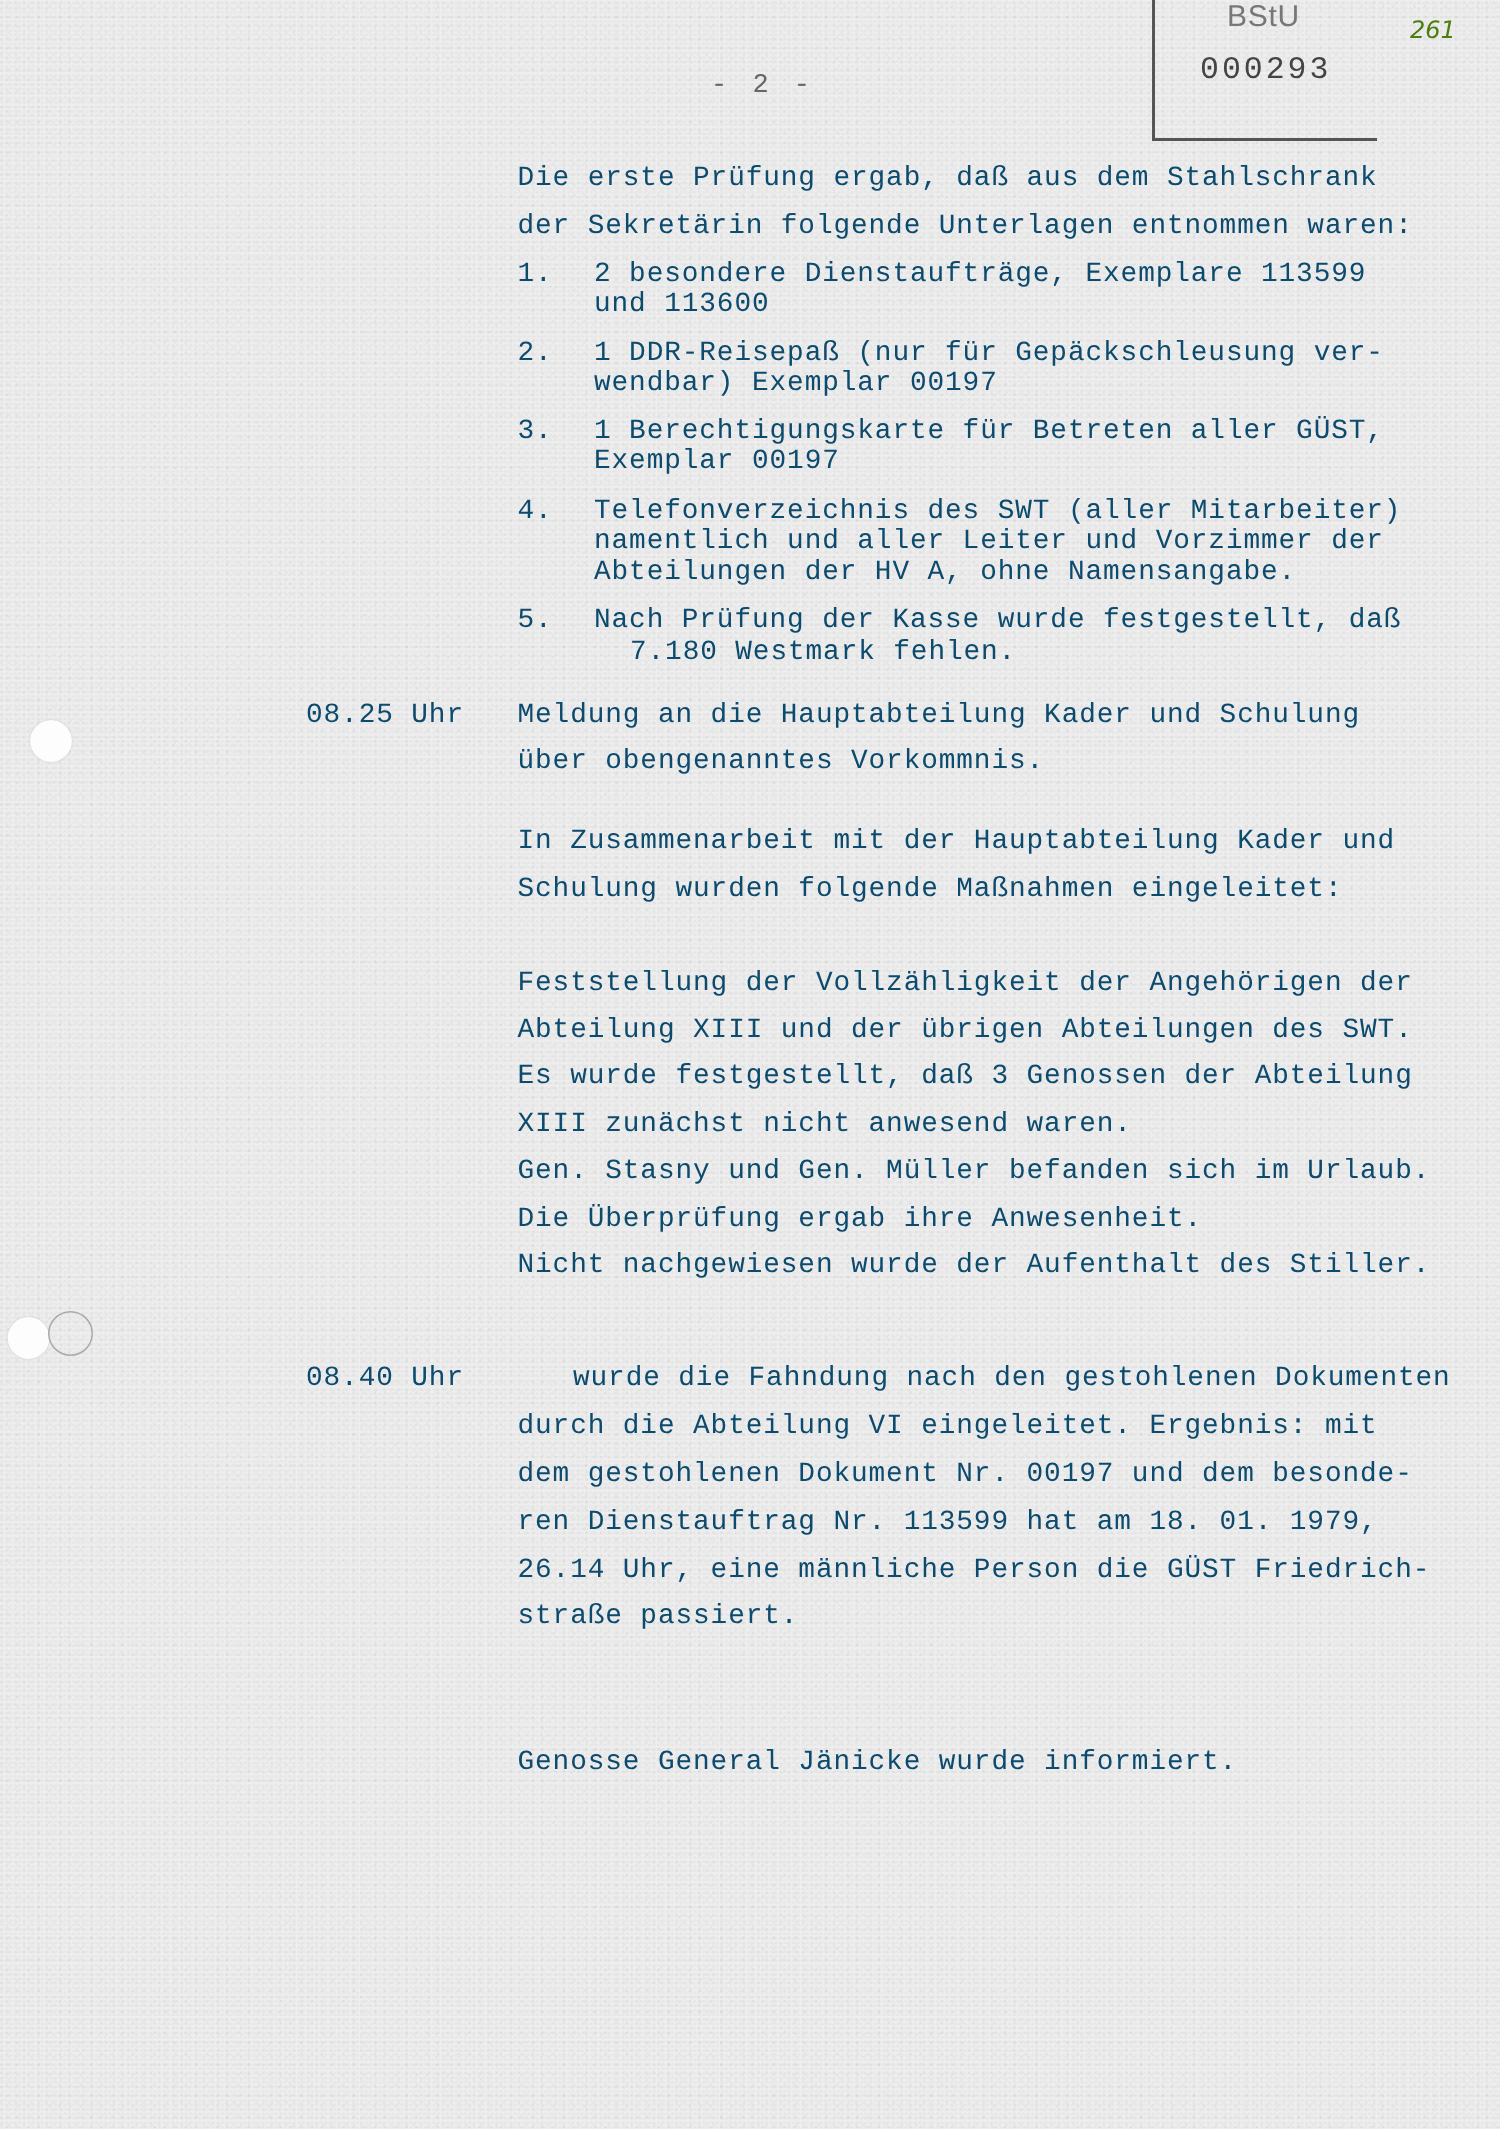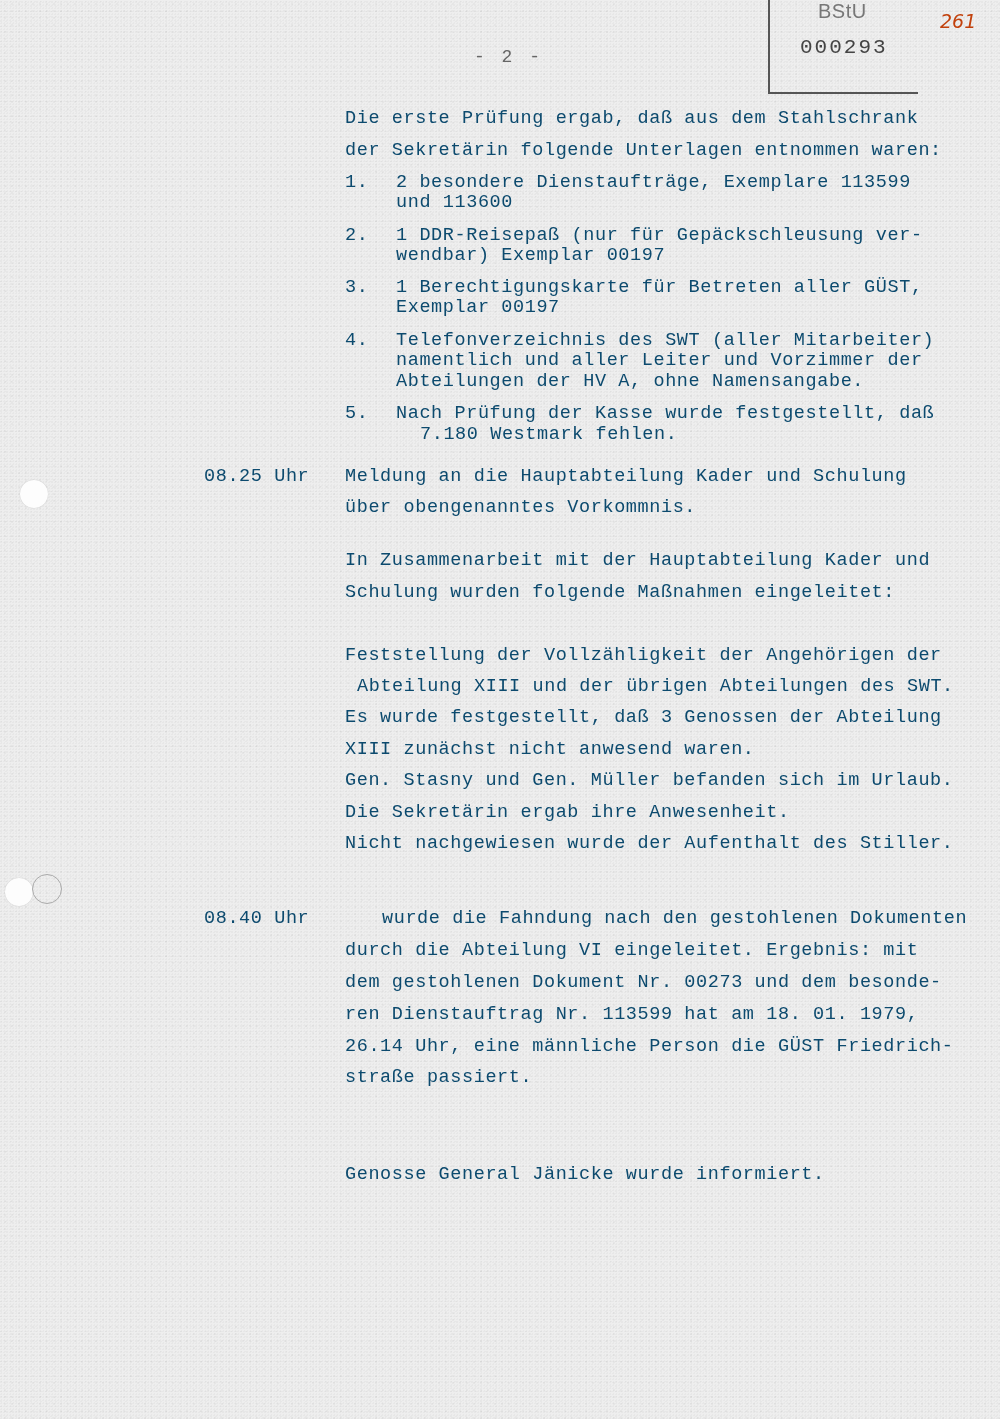--- a/index.html
+++ b/index.html
@@ -63,22 +63,22 @@
       font-size: 21px;
       color: #444;
       letter-spacing: 2px;
     }
     .archive-number {
       position: absolute;
       left: 940px;
       top: 10px;
       font-family: "DejaVu Sans", sans-serif;
       font-style: italic;
-      font-size: 19px;
-      color: #c2410c;
+      font-size: 16px;
+      color: #4d7c0f;
     }
     .punch-hole {
       position: absolute;
       width: 28px;
       height: 28px;
       border-radius: 50%;
       background: #fdfdfd;
       box-shadow: 0 0 1px #bbb;
     }
     .punch-hole.ring {
@@ -130,31 +130,31 @@
 
 <div>
   <div class="typed" style="left:204px; top:468px;">08.25 Uhr</div>
   <div class="typed" style="left:345px; top:468px;text-align:center;">Meldung an die Hauptabteilung Kader und Schulung</div>
   <div class="typed" style="left:345px; top:499px;">über obengenanntes Vorkommnis.</div>
 
   <div class="typed" style="left:345px; top:552px;">In Zusammenarbeit mit der Hauptabteilung Kader und</div>
   <div class="typed" style="left:345px; top:584px;text-align:right;">Schulung wurden folgende Maßnahmen eingeleitet:</div>
 
   <div class="typed" style="left:345px; top:647px;">Feststellung der Vollzähligkeit der Angehörigen der</div>
-  <div class="typed" style="left:345px; top:678px;margin-left:12px;">Abteilung XIII und der übrigen Abteilungen des SWT.</div>
+  <div class="typed" style="left:345px; top:678px;">Abteilung XIII und der übrigen Abteilungen des SWT.</div>
   <div class="typed" style="left:345px; top:709px;">Es wurde festgestellt, daß 3 Genossen der Abteilung</div>
   <div class="typed" style="left:345px; top:741px;">XIII zunächst nicht anwesend waren.</div>
   <div class="typed" style="left:345px; top:772px;">Gen. Stasny und Gen. Müller befanden sich im Urlaub.</div>
-  <div class="typed" style="left:345px; top:804px;">Die Sekretärin ergab ihre Anwesenheit.</div>
+  <div class="typed" style="left:345px; top:804px;">Die Überprüfung ergab ihre Anwesenheit.</div>
   <div class="typed" style="left:345px; top:835px;">Nicht nachgewiesen wurde der Aufenthalt des Stiller.</div>
 </div>
 
 <div>
   <div class="typed" style="left:204px; top:910px;">08.40 Uhr</div>
   <div class="typed" style="left:345px; top:910px;margin-left:37px;">wurde die Fahndung nach den gestohlenen Dokumenten</div>
   <div class="typed" style="left:345px; top:942px;">durch die Abteilung VI eingeleitet. Ergebnis: mit</div>
-  <div class="typed" style="left:345px; top:974px;">dem gestohlenen Dokument Nr. 00273 und dem besonde-</div>
+  <div class="typed" style="left:345px; top:974px;">dem gestohlenen Dokument Nr. 00197 und dem besonde-</div>
   <div class="typed" style="left:345px; top:1006px;">ren Dienstauftrag Nr. 113599 hat am 18. 01. 1979,</div>
   <div class="typed" style="left:345px; top:1038px;">26.14 Uhr, eine männliche Person die GÜST Friedrich-</div>
   <div class="typed" style="left:345px; top:1069px;">straße passiert.</div>
 
   <div class="typed" style="left:345px; top:1166px;">Genosse General Jänicke wurde informiert.</div>
 </div>
 
 </body></html>

